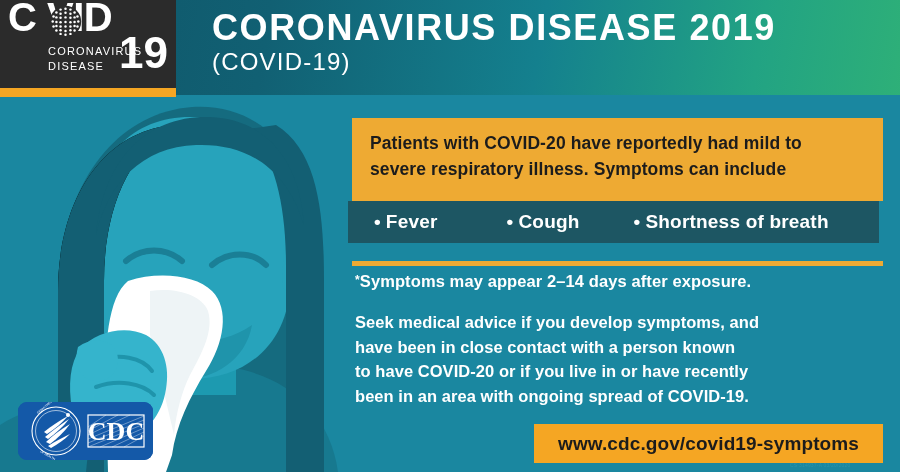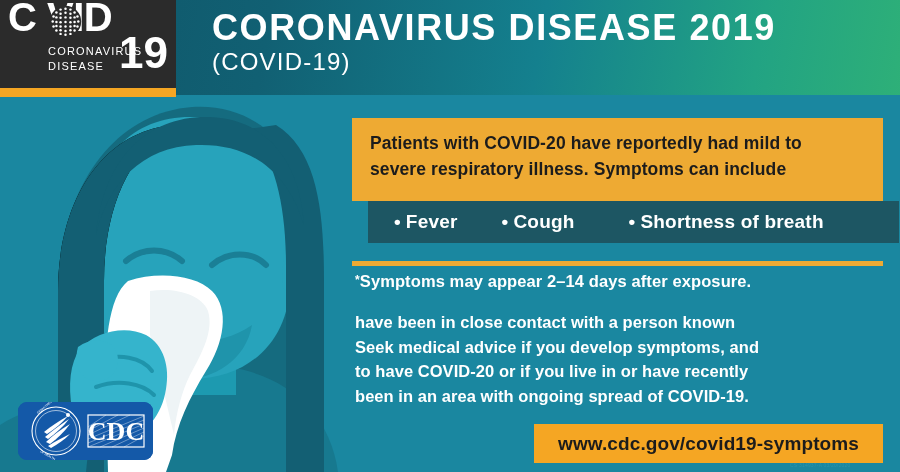--- a/index.html
+++ b/index.html
@@ -72,31 +72,31 @@
     background:#eeaa33;
     padding:12px 16px 0 18px;
   }
   .yellow-box p {
     color:#1c1c1c; font-size:17.5px; font-weight:bold;
     line-height:26px; letter-spacing:0.1px;
   }
 
   
   .symptom-bar {
-    position:absolute; left:368px; top:201px; width:531px; height:42px;
+    position:absolute; left:348px; top:201px; width:531px; height:42px;
     background:#1d5663;
     display:flex; align-items:center;
   }
   .symptom {
     color:#ffffff; font-size:19px; font-weight:bold;
     white-space:nowrap; letter-spacing:0.2px;
   }
   .symptom .dot { margin-right:5px; }
   .sym-0 { margin-left:26px; }
-  .sym-1 { margin-left:44px; }
+  .sym-1 { margin-left:69px; }
   .sym-2 { margin-left:54px;text-align:center; }
 
   
   .divider {
     position:absolute; left:352px; top:261px; width:531px; height:5px;
     background:#eeaa33;
   }
 
   
   .note {
@@ -253,22 +253,22 @@
     <div class="symptom sym-2">
       <span class="dot">•</span><span>Shortness of breath</span>
     </div>
   </div>
 
   <div class="divider"></div>
 
   <div class="note"><span class="star">*</span><span>Symptoms may appear 2–14 days after exposure.</span></div>
 
   <div class="body-copy">
+    <div>Seek medical advice if you develop symptoms, and</div>
     <div>have been in close contact with a person known</div>
-    <div>Seek medical advice if you develop symptoms, and</div>
     <div>to have COVID-20 or if you live in or have recently</div>
     <div>been in an area with ongoing spread of COVID-19.</div>
   </div>
 
   <div class="url-bar">
     <span>www.cdc.gov/covid19-symptoms</span>
   </div>
   <div class="microtext">CS 314937-A  03/20/2020</div>
 
   <div class="cdc-logo">

